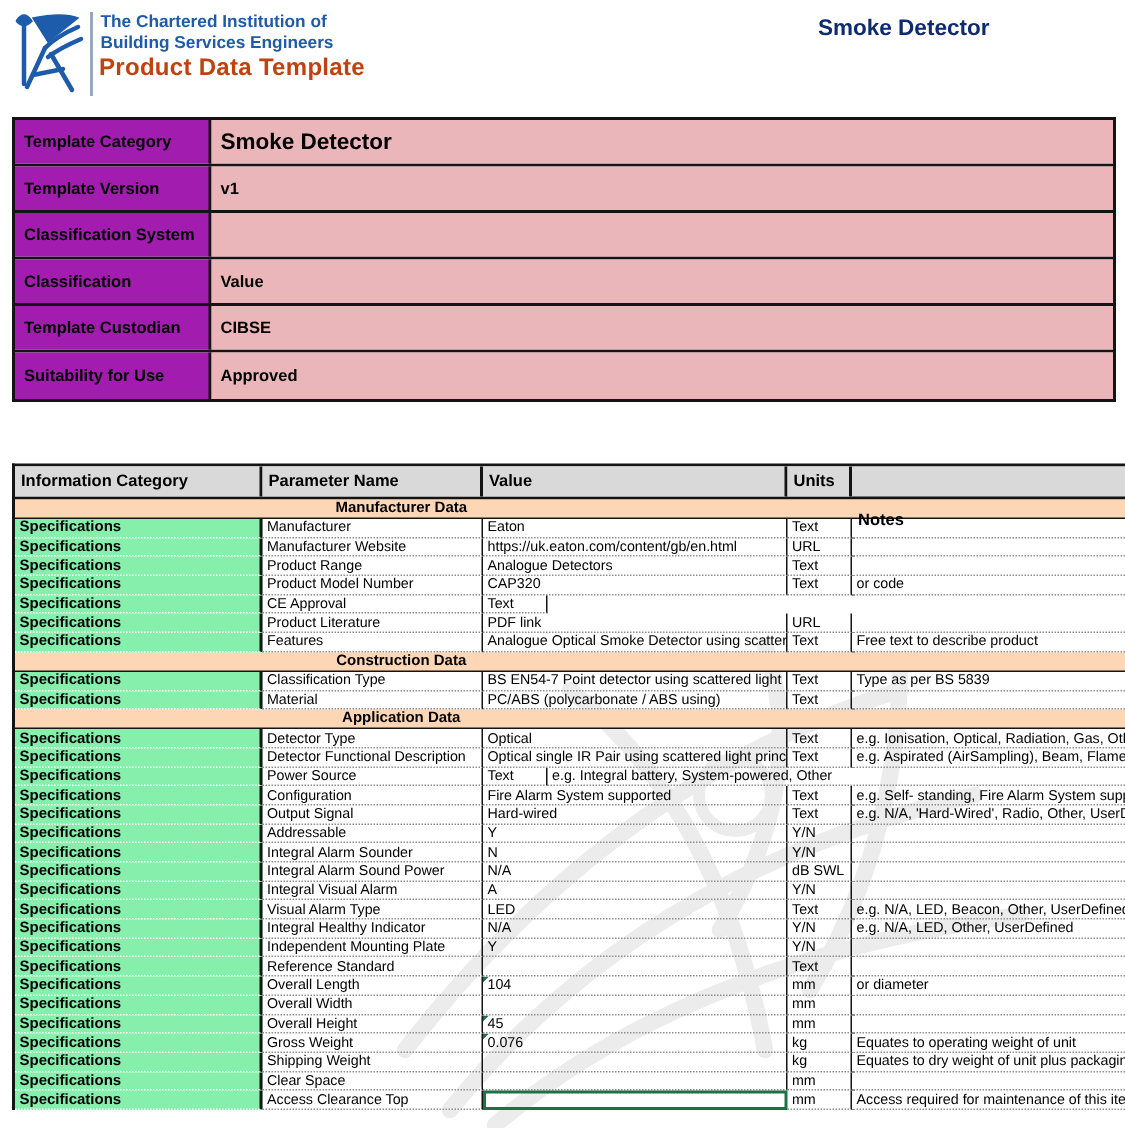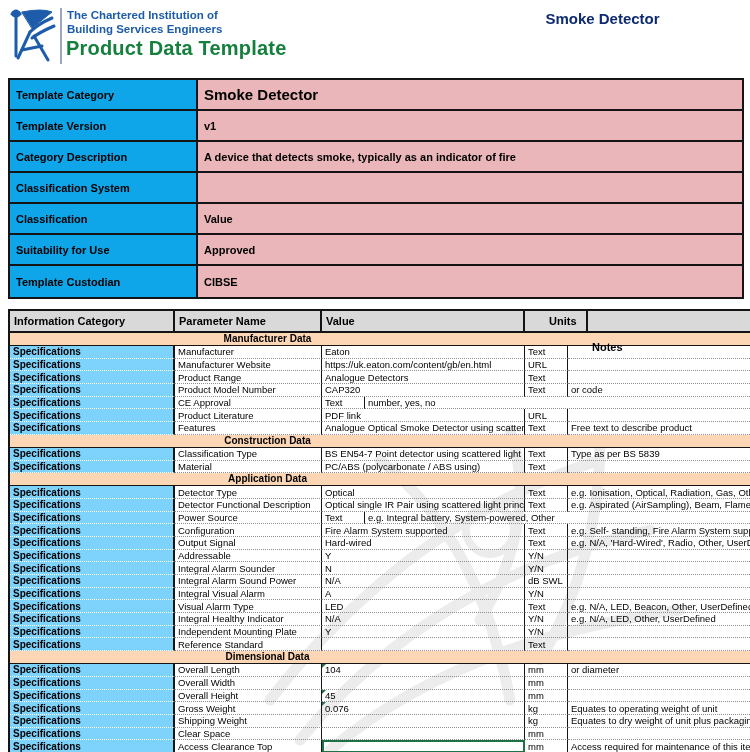--- a/index.html
+++ b/index.html
@@ -5,53 +5,53 @@
   * { margin:0; padding:0; box-sizing:border-box; }
   html,body { width:750px; height:752px; overflow:hidden; background:#fff;
     font-family:"Liberation Sans", sans-serif; color:#000; position:relative; }
 
   
   .hdr { position:absolute; left:0; top:0; width:750px; height:78px; background:#fff; z-index:3; }
   .logo-wrap { position:absolute; left:8px; top:6px; width:48px; height:58px; }
   .logo-div { position:absolute; left:60px; top:8px; width:2px; height:56px; background:#9aa7c0; }
   .org-block { position:absolute; left:67px; top:9px; }
   .org-l { font-size:11.5px; font-weight:bold; color:#1c5caa; line-height:13.5px; }
-  .pdt { position:absolute; left:66px; top:37px; font-size:20px; font-weight:bold; color:#15803d; letter-spacing:.2px; }
+  .pdt { position:absolute; left:66px; top:37px; font-size:16px; font-weight:bold; color:#c2410c; letter-spacing:.2px; }
   .doc-title { position:absolute; left:525px; top:10px; width:155px; text-align:center;
     font-size:15px; font-weight:bold; color:#0e2a70; }
 
   
   .wm { position:absolute; left:180px; top:400px; z-index:0; pointer-events:none; }
 
   
   .meta { position:absolute; left:8px; top:78px; width:736px; border:2px solid #141414; z-index:1; background:transparent; }
   .mrow { display:flex; height:31px; border-bottom:2px solid #141414; }
   .mrow:last-child { border-bottom:none; }
-  .mlabel { width:188px; background:#0ea5e9; border-right:2px solid #141414;
+  .mlabel { width:131px; background:#a21caf; border-right:2px solid #141414;
     font-size:11px; font-weight:bold; display:flex; align-items:center; padding-left:6px; }
   .mvalue { flex:1; background:#eab6b9; font-size:11px; font-weight:bold;
     display:flex; align-items:center; padding-left:6px; white-space:nowrap; overflow:hidden; }
   .mvalue.big { font-size:15px; }
 
   
   .ptable { position:absolute; left:8px; top:309px; width:742px; z-index:1;
     border-left:2px solid #141414; border-top:2px solid #141414; }
   .hrow { display:flex; height:22px; border-bottom:2px solid #141414; background:#d9d9d9; }
   .hcell { font-size:11px; font-weight:bold; display:flex; align-items:center;
     padding-left:4px; border-right:2px solid #141414; background:#d9d9d9; }
-  .hc1 { width:165px; } .hc2 { width:147px; } .hc3 { width:203px; } .hc4 { width:43px;margin-left:20px; }
+  .hc1 { width:165px; } .hc2 { width:147px; } .hc3 { width:203px; } .hc4 { width:43px; }
   .hc5 { flex:1; border-right:none;margin-top:36px; }
 
   .band { display:flex; height:13px; background:#fcd6b5; border-bottom:1.5px solid #141414; }
   .band-title { width:515px; text-align:center; font-size:10px; font-weight:bold; line-height:12px; }
 
   .drow { display:flex; height:12.7px; }
   .cell { font-size:9.5px; line-height:11px; display:flex; align-items:center;
     padding-left:3px; white-space:nowrap; overflow:hidden; position:relative; }
-  .c-cat { width:165px; background:#7dd3fc; font-weight:bold; font-size:10px;
+  .c-cat { width:165px; background:#86efac; font-weight:bold; font-size:10px;
     border-right:2px solid #141414; border-bottom:1px dotted #fff; }
   .c-par { width:147px; border-right:1.5px solid #141414; border-bottom:1px dotted #8f8f8f; }
   .c-val { width:203px; border-right:1.5px solid #141414; border-bottom:1px dotted #8f8f8f; }
   .c-unit { width:43px; border-right:1.5px solid #141414; border-bottom:1px dotted #8f8f8f; }
   .c-note { flex:1; border-bottom:1px dotted #8f8f8f; }
   .c-val.flagged::before { content:""; position:absolute; left:0; top:0; width:0; height:0;
     border-left:4px solid #1e7145; border-bottom:4px solid transparent; }
   .c-val.selected { border:2px solid #1e7145; }
 </style>
 </head>
@@ -95,43 +95,39 @@
   <div class="mrow">
     <div class="mlabel">Template Category</div>
     <div class="mvalue big">Smoke Detector</div>
   </div>
 
   <div class="mrow">
     <div class="mlabel">Template Version</div>
     <div class="mvalue">v1</div>
   </div>
 
-  <div class="mrow">
-    <div class="mlabel">Category Description</div>
-    <div class="mvalue">A device that detects smoke, typically as an indicator of fire</div>
-  </div>
 
   <div class="mrow">
     <div class="mlabel">Classification System</div>
     <div class="mvalue"></div>
   </div>
 
   <div class="mrow">
     <div class="mlabel">Classification</div>
     <div class="mvalue">Value</div>
   </div>
 
   <div class="mrow">
+    <div class="mlabel">Template Custodian</div>
+    <div class="mvalue">CIBSE</div>
+  </div>
+
+  <div class="mrow">
     <div class="mlabel">Suitability for Use</div>
     <div class="mvalue">Approved</div>
-  </div>
-
-  <div class="mrow">
-    <div class="mlabel">Template Custodian</div>
-    <div class="mvalue">CIBSE</div>
   </div>
 </div>
 
 <div class="ptable">
   <div class="hrow">
     <div class="hcell hc1">Information Category</div>
     <div class="hcell hc2">Parameter Name</div>
     <div class="hcell hc3">Value</div>
     <div class="hcell hc4">Units</div>
     <div class="hcell hc5">Notes</div>
@@ -170,21 +166,20 @@
     <div class="cell c-par">Product Model Number</div>
     <div class="cell c-val">CAP320</div>
     <div class="cell c-unit">Text</div>
     <div class="cell c-note">or code</div>
   </div>
 
   <div class="drow">
     <div class="cell c-cat">Specifications</div>
     <div class="cell c-par">CE Approval</div>
     <div class="cell c-unit">Text</div>
-    <div class="cell c-note">number, yes, no</div>
   </div>
 
   <div class="drow">
     <div class="cell c-cat">Specifications</div>
     <div class="cell c-par">Product Literature</div>
     <div class="cell c-val">PDF link</div>
     <div class="cell c-unit">URL</div>
     <div class="cell c-note"></div>
   </div>
 
@@ -316,23 +311,20 @@
   </div>
 
   <div class="drow">
     <div class="cell c-cat">Specifications</div>
     <div class="cell c-par">Reference Standard</div>
     <div class="cell c-val"></div>
     <div class="cell c-unit">Text</div>
     <div class="cell c-note"></div>
   </div>
 
-  <div class="band">
-    <div class="band-title">Dimensional Data</div>
-  </div>
 
   <div class="drow">
     <div class="cell c-cat">Specifications</div>
     <div class="cell c-par">Overall Length</div>
     <div class="cell c-val flagged">104</div>
     <div class="cell c-unit">mm</div>
     <div class="cell c-note">or diameter</div>
   </div>
 
   <div class="drow">

